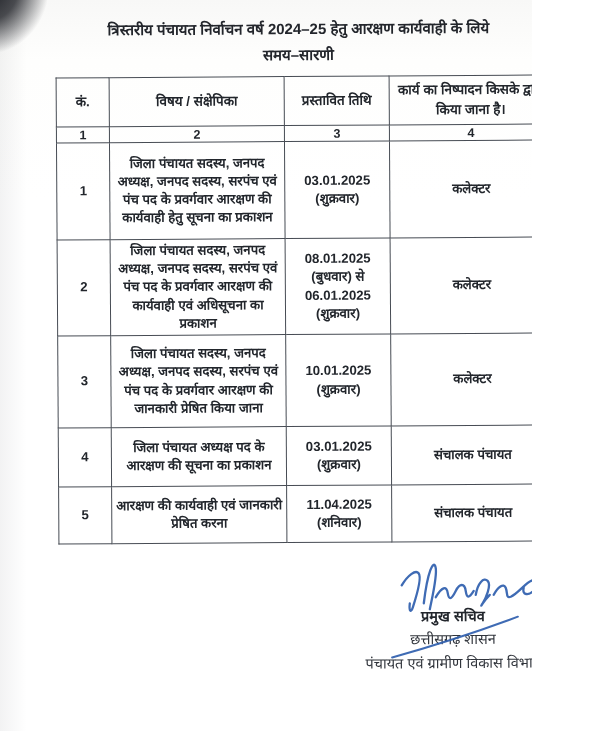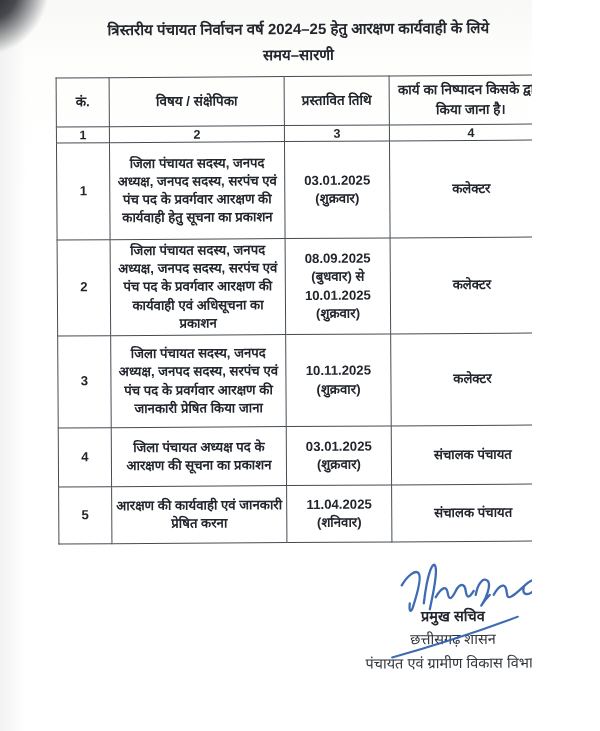--- a/index.html
+++ b/index.html
@@ -147,27 +147,27 @@
       <tbody>
         <tr class="r1">
           <td>1</td>
           <td>जिला पंचायत सदस्य, जनपद अध्यक्ष, जनपद सदस्य, सरपंच एवं पंच पद के प्रवर्गवार आरक्षण की कार्यवाही हेतु सूचना का प्रकाशन</td>
           <td class="date-cell">03.01.2025 (शुक्रवार)</td>
           <td>कलेक्टर</td>
         </tr>
         <tr class="r2">
           <td>2</td>
           <td>जिला पंचायत सदस्य, जनपद अध्यक्ष, जनपद सदस्य, सरपंच एवं पंच पद के प्रवर्गवार आरक्षण की कार्यवाही एवं अधिसूचना का प्रकाशन</td>
-          <td class="date-cell">08.09.2025 (बुधवार) से 10.01.2025 (शुक्रवार)</td>
+          <td class="date-cell">08.01.2025 (बुधवार) से 06.01.2025 (शुक्रवार)</td>
           <td>कलेक्टर</td>
         </tr>
         <tr class="r3">
           <td>3</td>
           <td>जिला पंचायत सदस्य, जनपद अध्यक्ष, जनपद सदस्य, सरपंच एवं पंच पद के प्रवर्गवार आरक्षण की जानकारी प्रेषित किया जाना</td>
-          <td class="date-cell">10.11.2025 (शुक्रवार)</td>
+          <td class="date-cell">10.01.2025 (शुक्रवार)</td>
           <td>कलेक्टर</td>
         </tr>
         <tr class="r4">
           <td>4</td>
           <td>जिला पंचायत अध्यक्ष पद के आरक्षण की सूचना का प्रकाशन</td>
           <td class="date-cell">03.01.2025 (शुक्रवार)</td>
           <td>संचालक पंचायत</td>
         </tr>
         <tr class="r5">
           <td>5</td>

